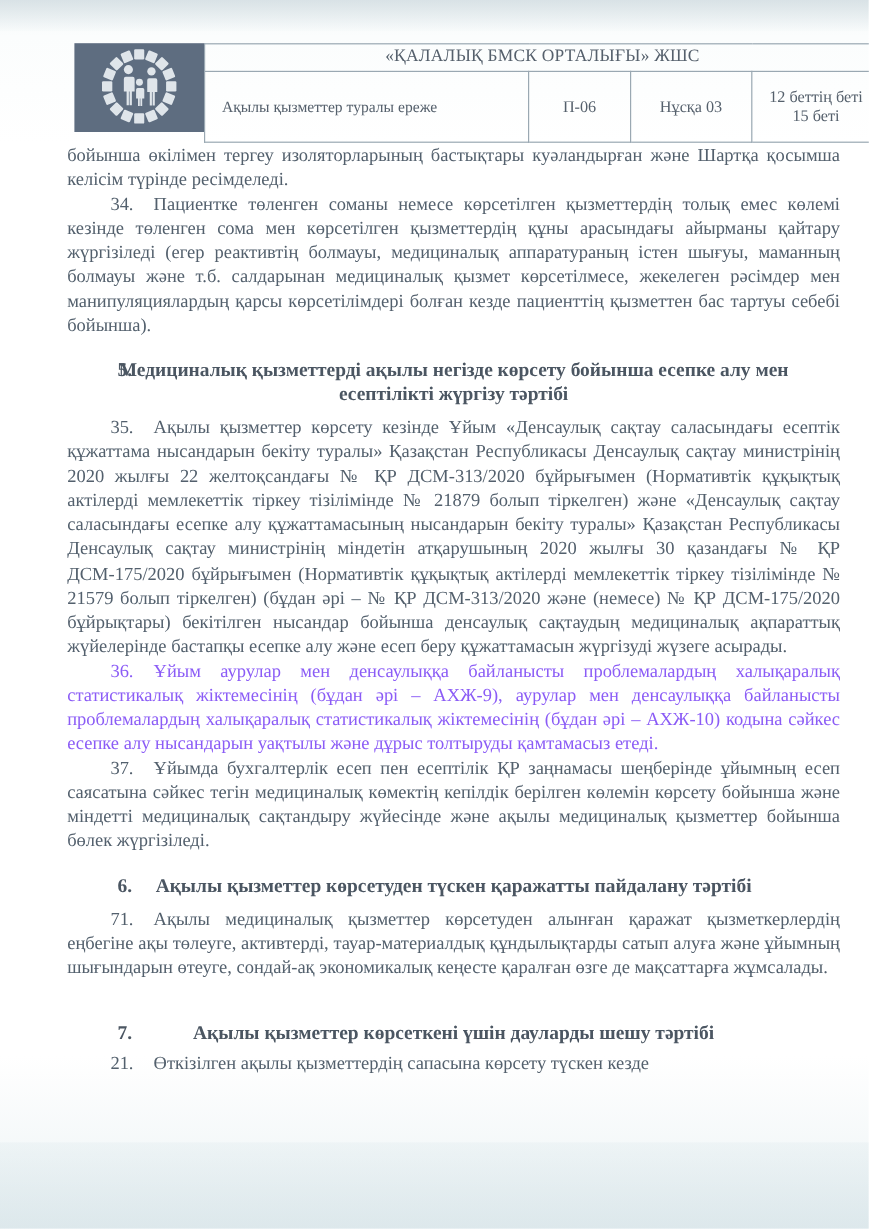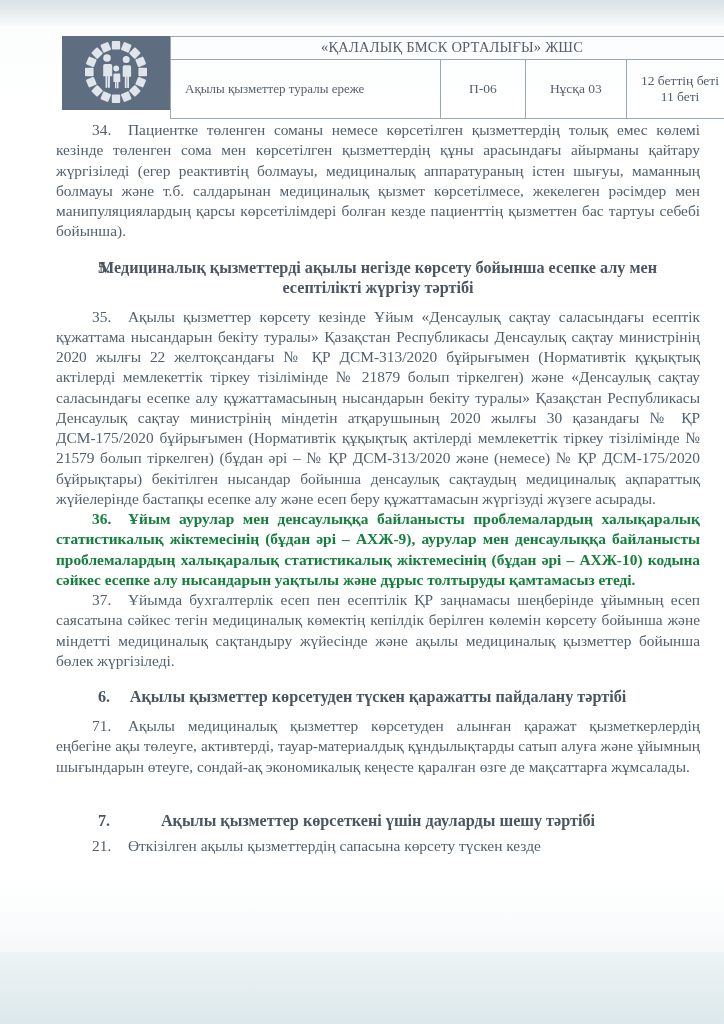--- a/index.html
+++ b/index.html
@@ -114,22 +114,22 @@
     text-align: justify;
     text-justify: inter-word;
     text-indent: 0;
   }
   p.para .num {
     display: inline-block;
     width: 72px;
     text-indent: 36px;
   }
   p.para.bold {
-    font-weight: bold;
-    color: #15803d;
+    font-weight: normal;
+    color: #8b5cf6;
   }
   p.cont {
     margin: 0;
     text-align: justify;
   }
 
   h2.section {
     margin: 0;
     font-size: 16.2px;
     font-weight: bold;
@@ -210,29 +210,30 @@
       <tbody>
         <tr>
           <td class="title-cell" colspan="4">«ҚАЛАЛЫҚ БМСК ОРТАЛЫҒЫ» ЖШС</td>
         </tr>
         <tr class="body-row">
           <td class="doc-name">Ақылы қызметтер туралы ереже</td>
           <td>П-06</td>
           <td>Нұсқа 03</td>
           <td>
             <span>12 беттің беті</span><br>
-            <span>11 беті</span>
+            <span>15 беті</span>
           </td>
         </tr>
       </tbody>
     </table>
   </div>
 
   <div class="body">
 
+    <p class="cont">бойынша өкілімен тергеу изоляторларының бастықтары куәландырған және Шартқа қосымша келісім түрінде ресімделеді.</p>
 
     <p class="para"><span class="num">34.</span><span>Пациентке төленген соманы немесе көрсетілген қызметтердің толық емес көлемі кезінде төленген сома мен көрсетілген қызметтердің құны арасындағы айырманы қайтару жүргізіледі (егер реактивтің болмауы, медициналық аппаратураның істен шығуы, маманның болмауы және т.б. салдарынан медициналық қызмет көрсетілмесе, жекелеген рәсімдер мен манипуляциялардың қарсы көрсетілімдері болған кезде пациенттің қызметтен бас тартуы себебі бойынша).</span></p>
 
     <div class="sp-16"></div>
 
     <h2 class="section">
       <span class="sec-num">5.</span>
       <span class="sec-text">Медициналық қызметтерді ақылы негізде көрсету бойынша есепке алу мен есептілікті жүргізу тәртібі</span>
     </h2>
 

